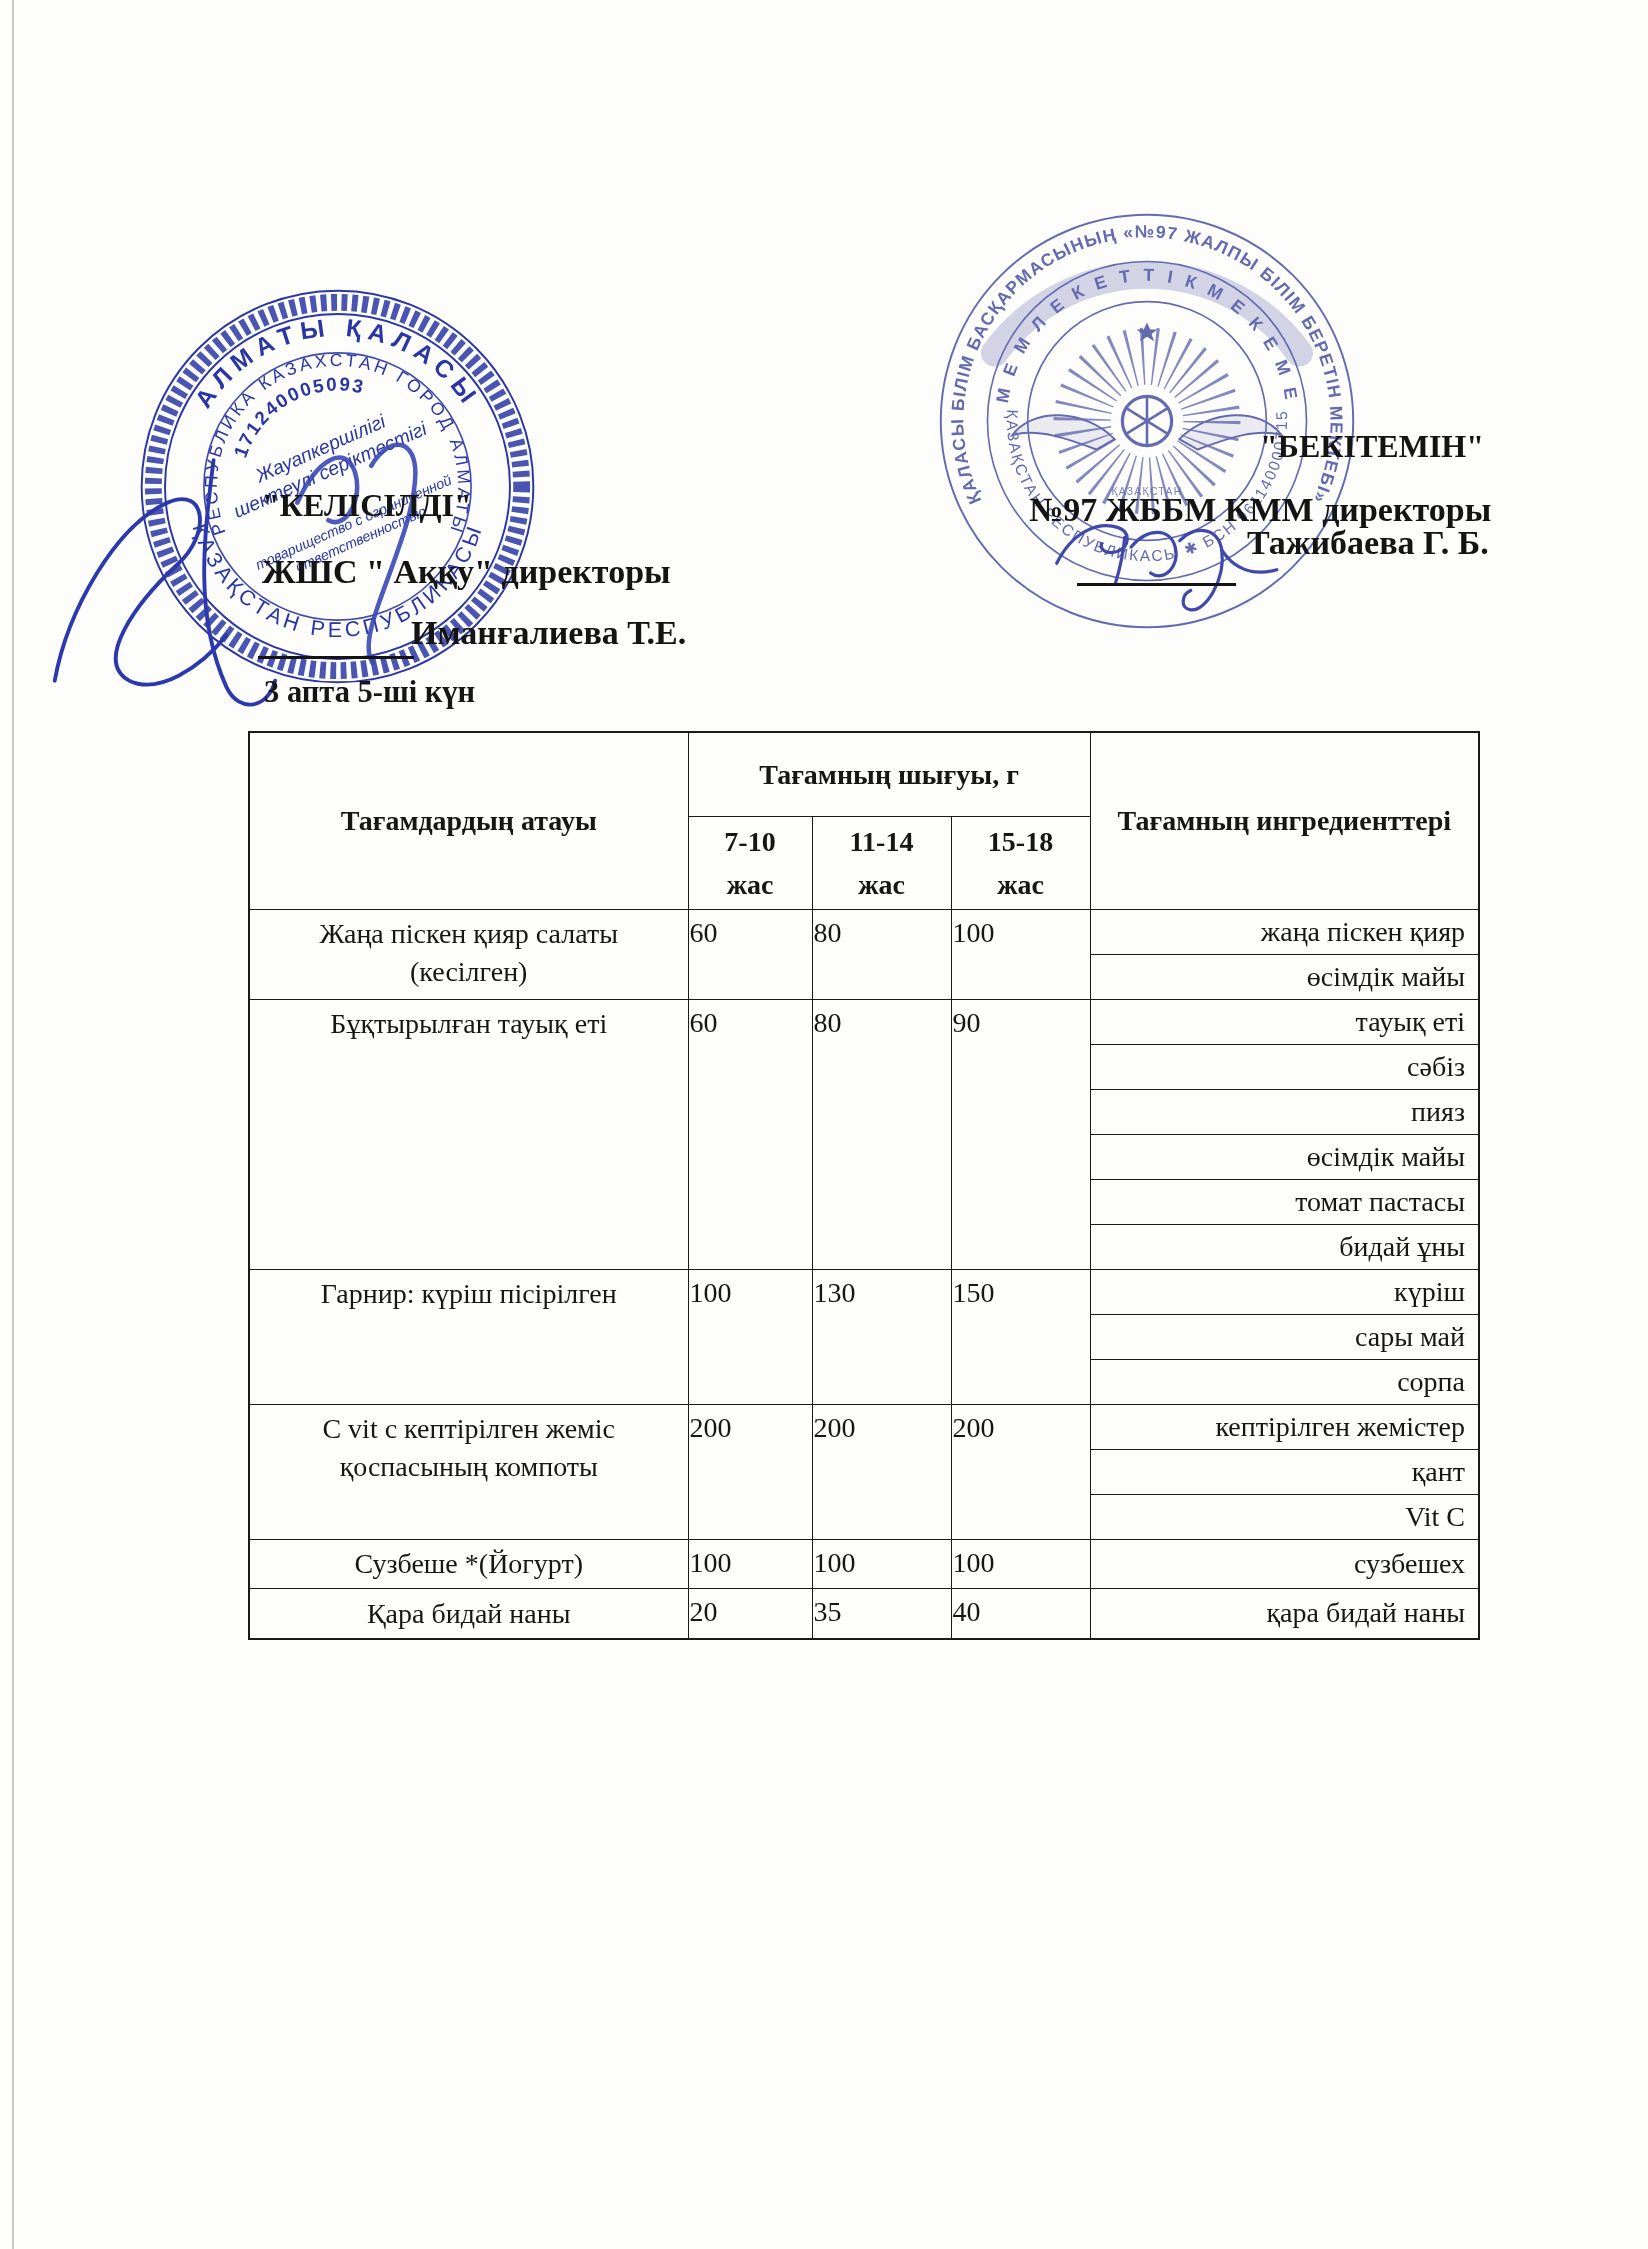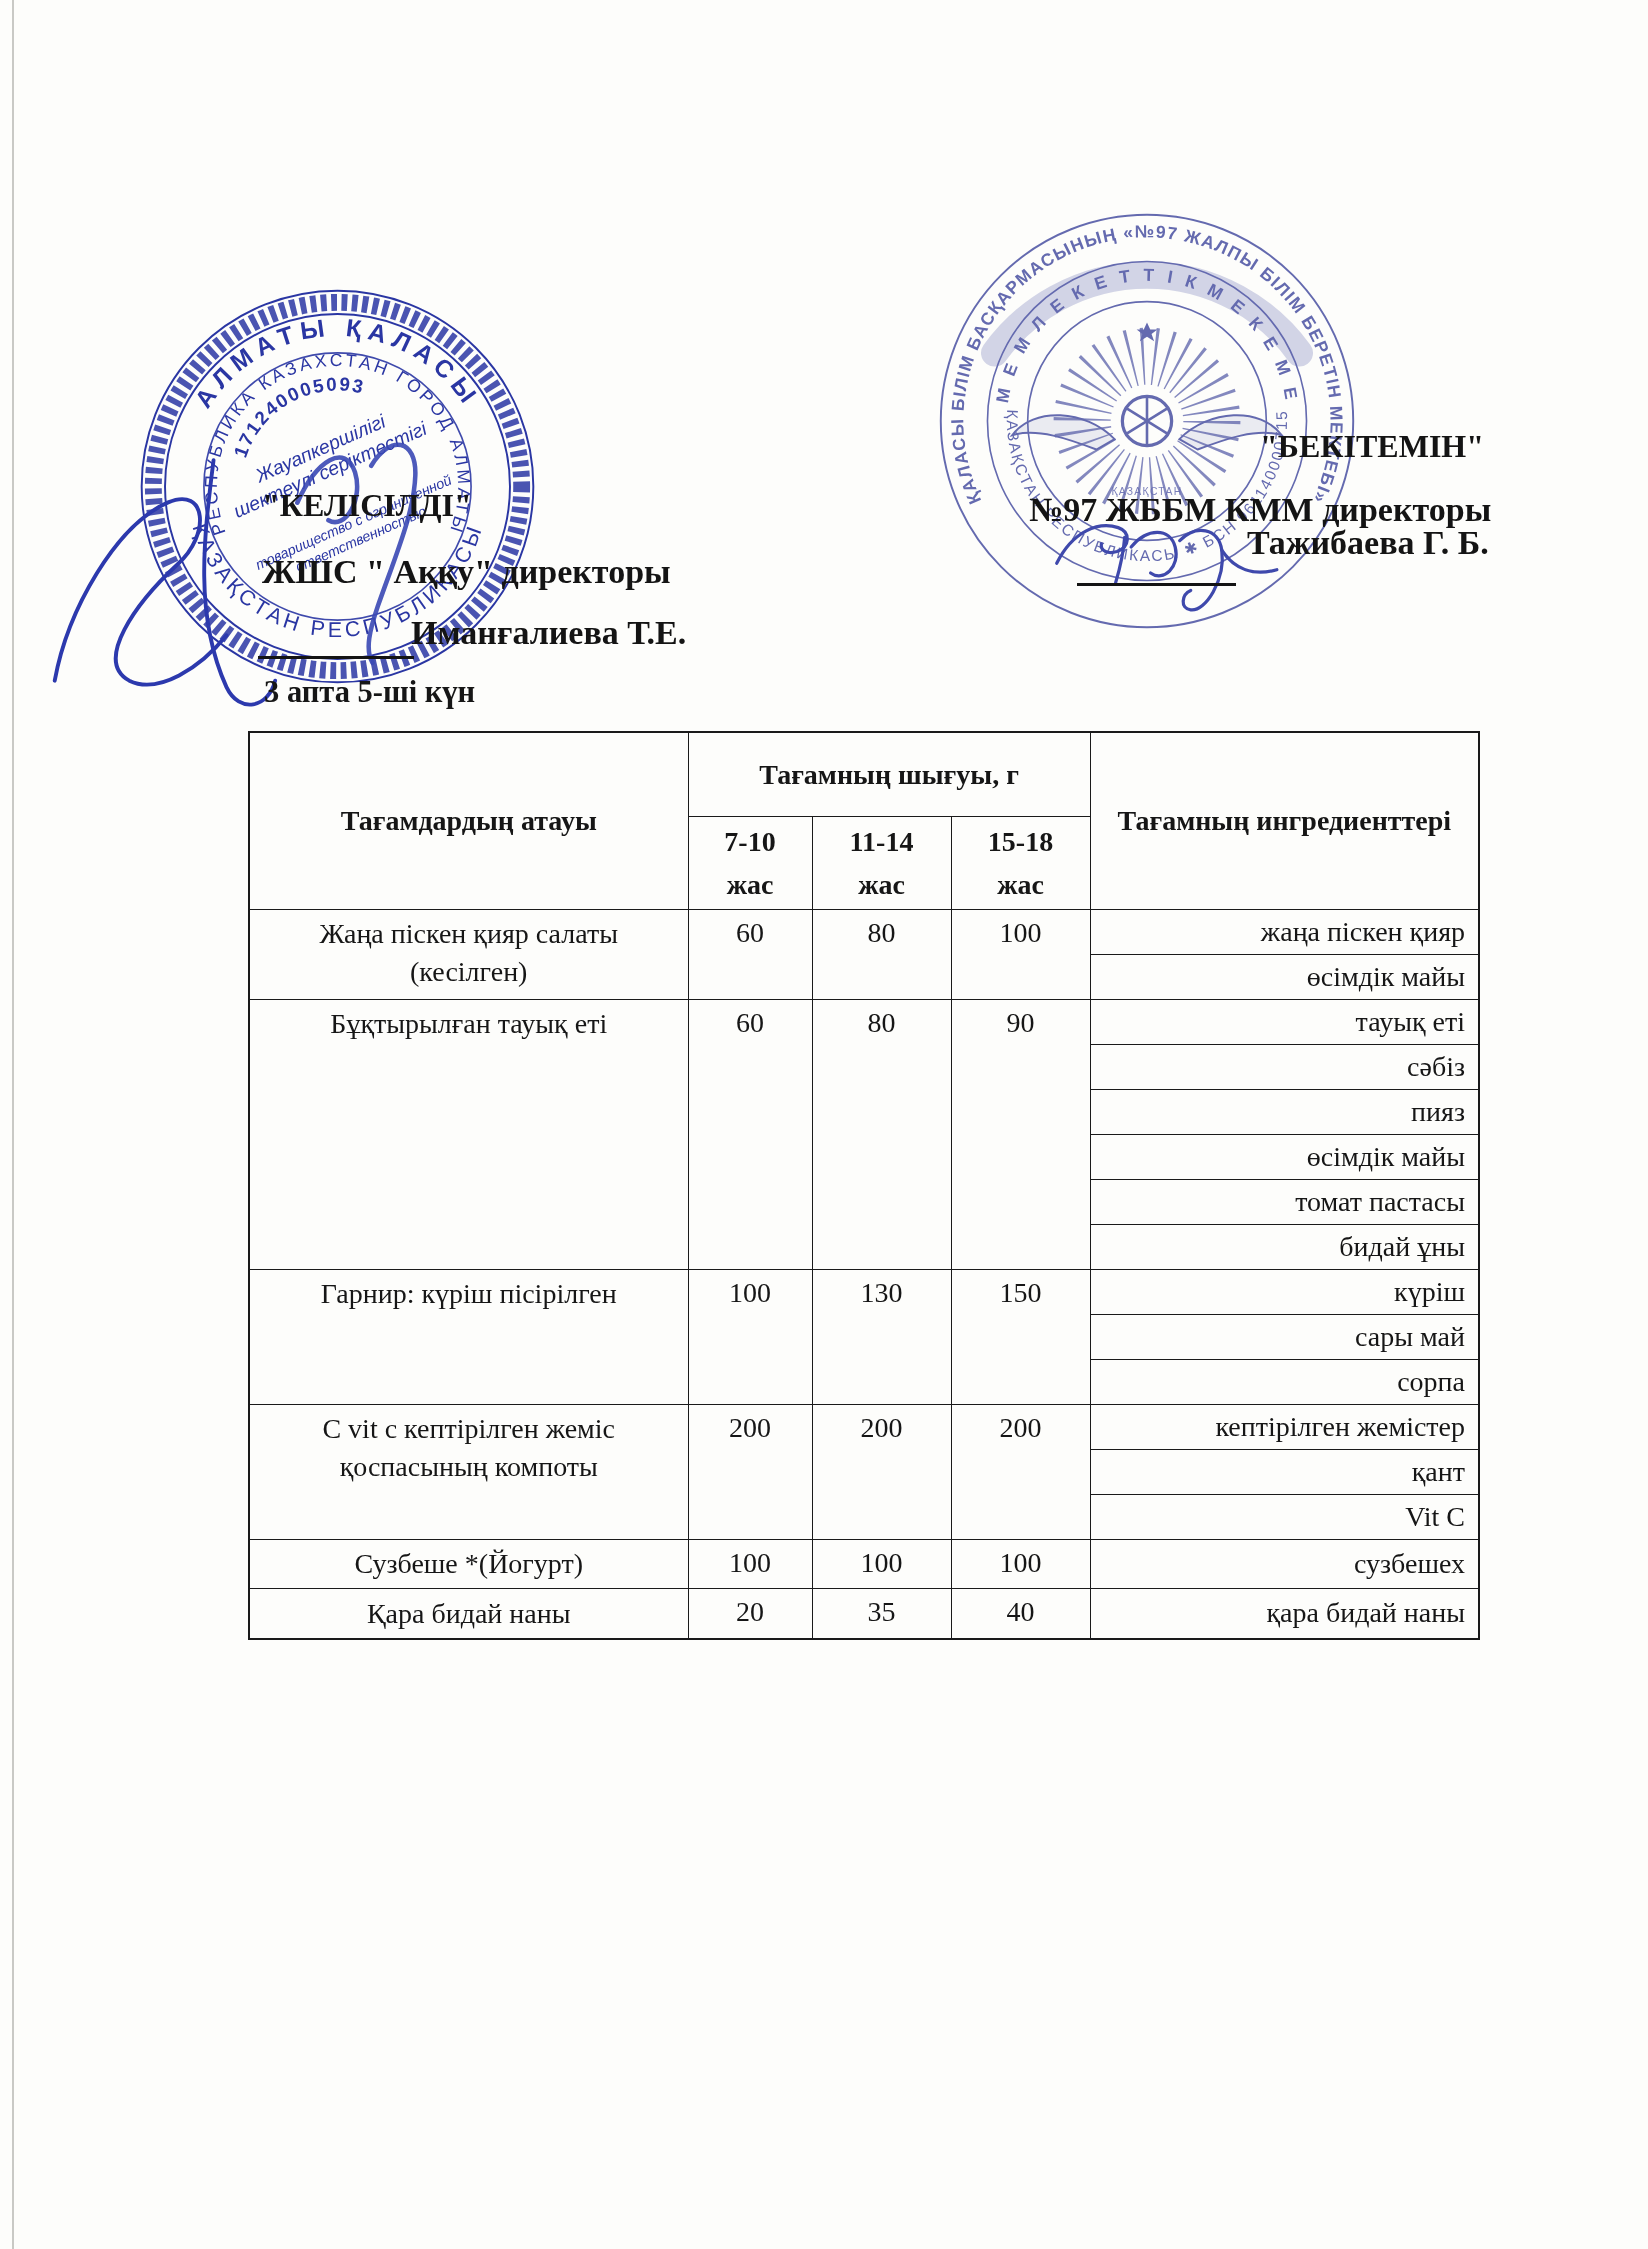--- a/index.html
+++ b/index.html
@@ -24,21 +24,21 @@
     font-size:28px;color:#161616;
     border:2.6px solid #1a1a1a;
   }
   .menu-table th,.menu-table td{border:1.3px solid #1a1a1a;}
   .menu-table th{font-weight:bold;padding:2.6px 6.5px;margin-top:17px;}
   .hrow1 th{height:78px;}
   .hrow2 th{height:79px;text-align:center;}
   th.age{white-space:pre-line;line-height:1.55;}
   .menu-table tbody tr{height:45px;}
   td.dish-name{vertical-align:top;text-align:center;padding:5.2px 10.4px;line-height:1.35;font-weight:normal;}
-  td.dish-value{vertical-align:top;text-align:center;padding-top:6.5px;}
+  td.dish-value{vertical-align:top;padding-top:6.5px;}
   td.ingredient{text-align:right;padding:2.6px 13px;vertical-align:middle;}
   tr.dish-first td{border-top:1.9px solid #1a1a1a;}
   .heading{position:absolute;left:264px;top:675px;font-size:30.5px;font-weight:bold;}
 </style>
 </head>
 <body>
 
 <div class="scan-edge"></div>
 
 <svg class="stamp-svg" style="left:130px;top:279px;" width="415" height="415" viewBox="0 0 640 640">

